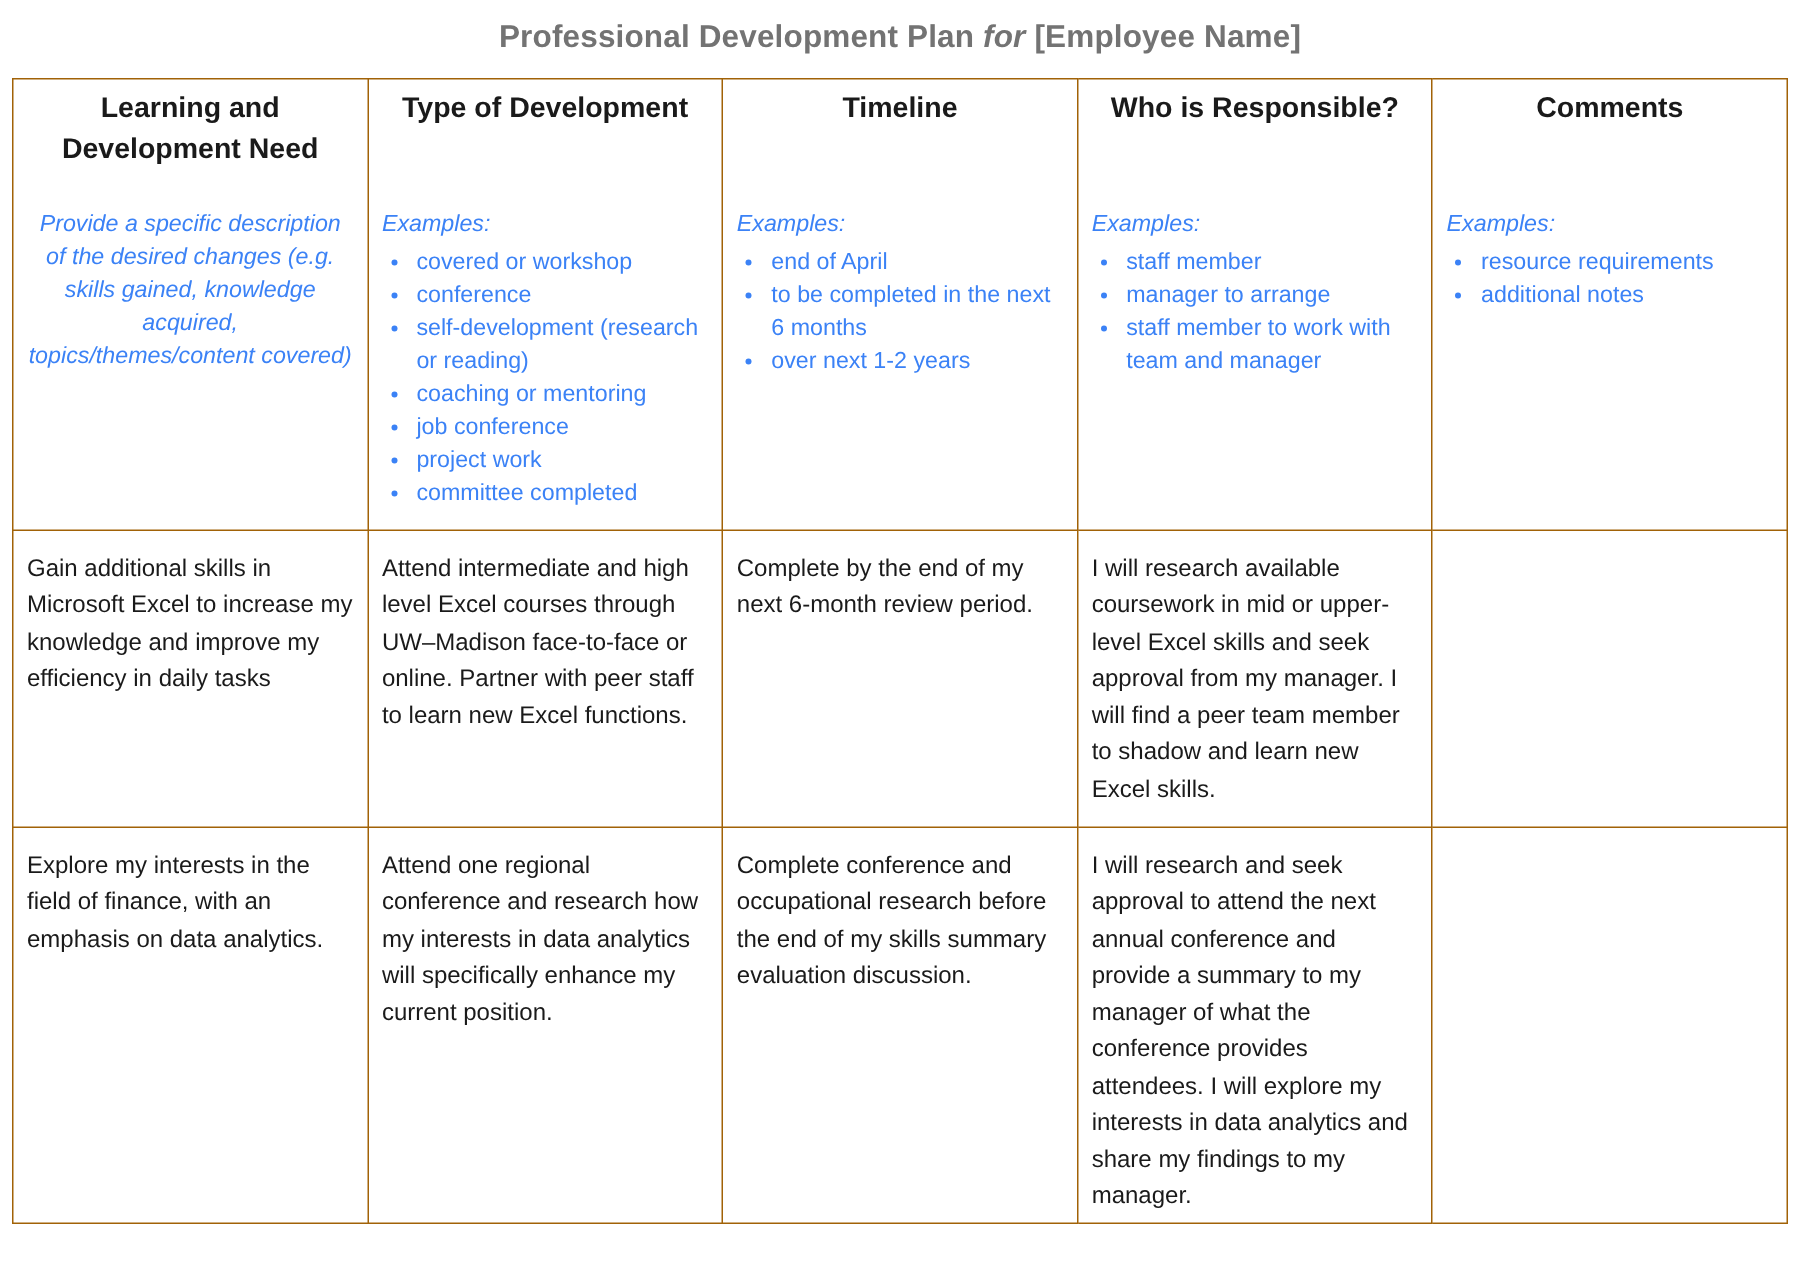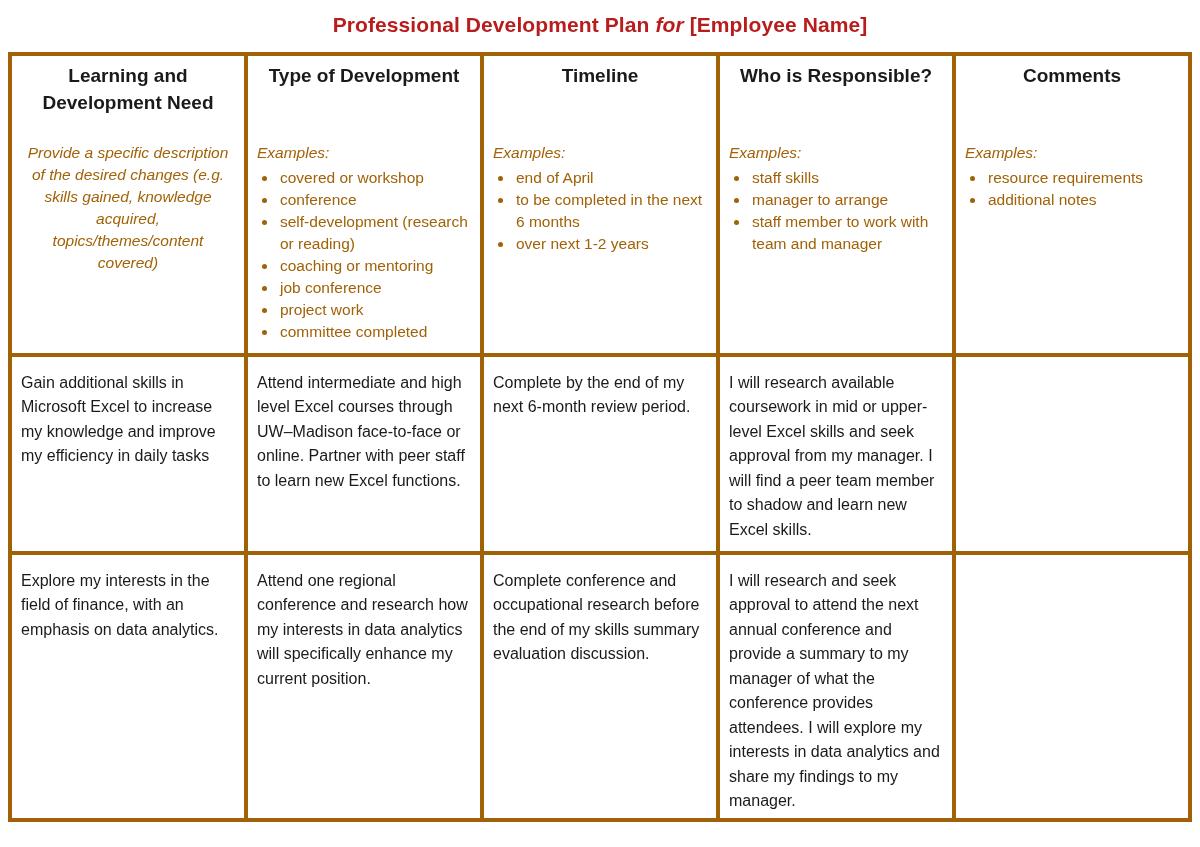--- a/index.html
+++ b/index.html
@@ -11,61 +11,61 @@
     color: #1a1a1a;
     overflow: hidden;
   }
   .page { width: 1200px; height: 847px; }
 
   .title {
     text-align: center;
     font-size: 21px;
     font-weight: bold;
     margin: 13px 0 0 0;
-    color: #b91c1c;
+    color: #737373;
     letter-spacing: 0.1px;
   }
   .title .for-word { font-style: italic; }
 
   .subtitle {
     text-align: center;
     font-style: italic;
     color: #595959;
     font-size: 17.5px;
     margin: 22px 0 0 0;
   }
 
   table.pdp-table {
     border-collapse: collapse;
     table-layout: fixed;
     width: 1184px;
     margin: 15px auto 0 auto;
   }
   .pdp-table th, .pdp-table td {
-    border: 4px solid #a16207;
+    border: 1px solid #a16207;
     vertical-align: top;
     padding: 4px 9px 4px 9px;
     text-align: left;
     font-weight: normal;
   }
   tr.row-header { height: 301px; }
   tr.row-data-1 { height: 198px; }
   tr.row-data-2 { height: 247px; }
 
   .col-header {
     font-weight: bold;
     font-size: 19px;
     text-align: center;
     line-height: 1.4;
     min-height: 56px;
     color: #1a1a1a;
     padding-top: 3px;
   }
   .header-sub {
-    color: #a16207;
+    color: #3b82f6;
     font-size: 15.5px;
     margin-top: 26px;
   }
   .col-desc {
     font-style: italic;
     text-align: center;
     margin: 0;
     line-height: 1.42;
   }
   .examples-label {
@@ -132,21 +132,21 @@
               <li>over next 1-2 years</li>
             </ul>
           </div>
         </th>
 
         <th>
           <div class="col-header">Who is Responsible?</div>
           <div class="header-sub">
             <p class="examples-label">Examples:</p>
             <ul class="examples">
-              <li>staff skills</li>
+              <li>staff member</li>
               <li>manager to arrange</li>
               <li>staff member to work with team and manager</li>
             </ul>
           </div>
         </th>
 
         <th>
           <div class="col-header">Comments</div>
           <div class="header-sub">
             <p class="examples-label">Examples:</p>

